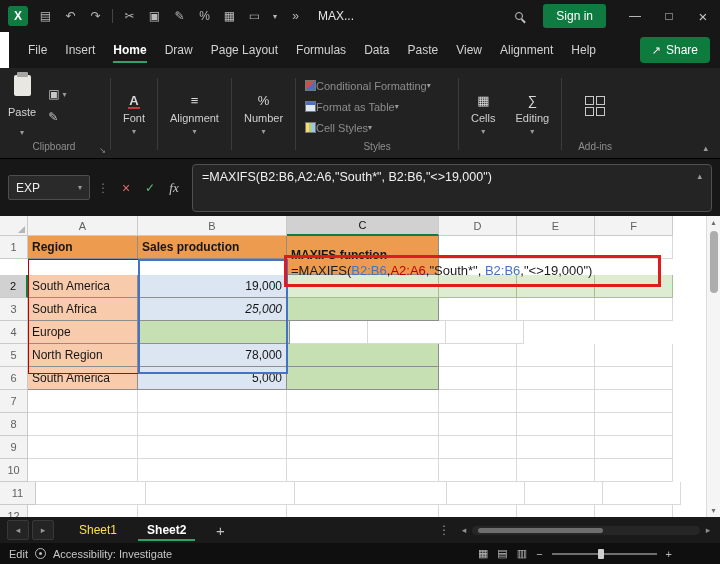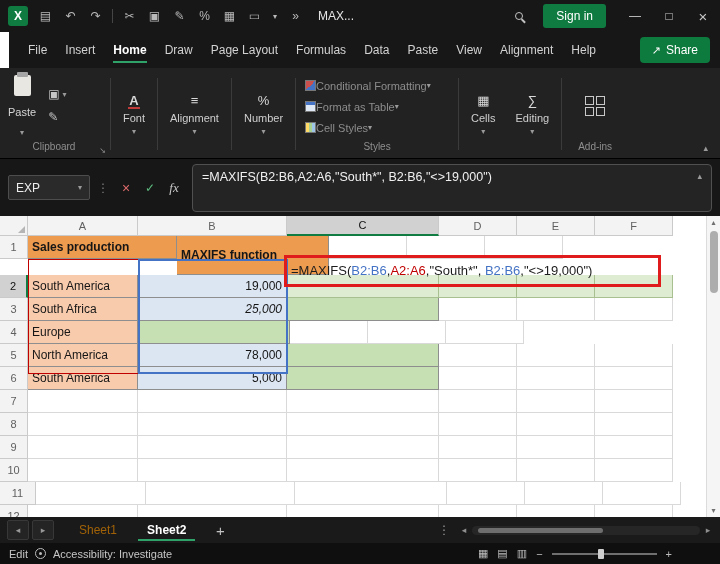--- a/index.html
+++ b/index.html
@@ -95,21 +95,21 @@
   .annotation{position:absolute;left:284px;top:39px;width:377px;height:32px;border:3px solid #e01b1b;pointer-events:none;}
   .vscroll{position:absolute;top:0;right:0;bottom:0;width:14px;background:#f5f5f5;border-left:1px solid #dcdcdc;display:flex;flex-direction:column;align-items:center;}
   .vs-arrow{height:13px;display:flex;align-items:center;justify-content:center;color:#6f6f6f;font-size:8px;width:100%;}
   .vs-arrow.bottom{margin-top:auto;}
   .vs-thumb{width:8px;height:62px;background:#adadad;border-radius:4px;margin-top:2px;}
 
   
   .tabbar{height:26px;background:#1a1a1a;display:flex;align-items:center;flex:none;padding-left:4px;}
   .tab-nav{width:22px;height:20px;display:flex;align-items:center;justify-content:center;color:#989898;font-size:9px;background:#242424;border:1px solid #383838;border-radius:2px;margin-left:3px;flex:none;}
   .sheet-tabs{display:flex;height:100%;margin-left:10px;}
-  .sheettab{display:flex;align-items:center;height:100%;padding:0 15px;color:#a16207;font-size:12px;position:relative;}
+  .sheettab{display:flex;align-items:center;height:100%;padding:0 15px;color:#fde047;font-size:12px;position:relative;}
   .sheettab.active{color:#fff;font-weight:bold;}
   .sheettab.active::after{content:"";position:absolute;left:6px;right:6px;bottom:2px;height:2px;background:#2ea269;}
   .add-sheet{width:26px;height:100%;display:flex;align-items:center;justify-content:center;color:#c3c3c3;font-size:15px;margin-left:6px;}
   .tab-dots{margin-left:auto;color:#9a9a9a;font-size:12px;padding:0 8px;}
   .hscroll{display:flex;align-items:center;width:256px;margin-right:6px;gap:2px;}
   .hs-arrow{color:#8f8f8f;font-size:9px;width:12px;text-align:center;}
   .hs-track{flex:1;height:9px;background:#262626;border-radius:5px;position:relative;}
   .hs-thumb{position:absolute;left:6px;top:2px;width:125px;height:5px;background:#6e6e6e;border-radius:3px;}
 
   
@@ -288,20 +288,21 @@
           <div class="cell colheader corner" style="width: 28px; height: 20px;"></div>
           <div class="cell colheader" style="width: 110px; height: 20px;">A</div>
           <div class="cell colheader" style="width: 149px; height: 20px;">B</div>
           <div class="cell colheader selhdr selcol" style="width: 152px; height: 20px;">C</div>
           <div class="cell colheader" style="width: 78px; height: 20px;">D</div>
           <div class="cell colheader" style="width: 78px; height: 20px;">E</div>
           <div class="cell colheader" style="width: 78px; height: 20px;">F</div>
         </div>
         <div class="gridrow">
           <div class="cell rowheader" style="width: 28px; height: 23px;">1</div>
+          <div class="cell hdr-orange" style="width: 110px; height: 23px;">Region</div>
           <div class="cell hdr-orange" style="width: 149px; height: 23px;">Sales production</div>
           <div class="cell hdr-orange" style="width: 152px; height: 39px;">MAXIFS function</div>
           <div class="cell " style="width: 78px; height: 23px;"></div>
           <div class="cell " style="width: 78px; height: 23px;"></div>
           <div class="cell " style="width: 78px; height: 23px;"></div>
         </div>
         <div class="gridrow">
           <div class="cell rowheader selhdr selrow" style="width: 28px; height: 23px;">2</div>
           <div class="cell fill-tan" style="width: 110px; height: 23px;">South America</div>
           <div class="cell fill-blue num" style="width: 149px; height: 23px;">19,000</div>
@@ -322,21 +323,21 @@
         <div class="gridrow">
           <div class="cell rowheader" style="width: 28px; height: 23px;">4</div>
           <div class="cell fill-tan" style="width: 110px; height: 23px;">Europe</div>
           <div class="cell fill-green" style="width: 152px; height: 23px;"></div>
           <div class="cell " style="width: 78px; height: 23px;"></div>
           <div class="cell " style="width: 78px; height: 23px;"></div>
           <div class="cell " style="width: 78px; height: 23px;"></div>
         </div>
         <div class="gridrow">
           <div class="cell rowheader" style="width: 28px; height: 23px;">5</div>
-          <div class="cell fill-tan" style="width: 110px; height: 23px;">North America</div>
+          <div class="cell fill-tan" style="width: 110px; height: 23px;">North Region</div>
           <div class="cell fill-blue num" style="width: 149px; height: 23px;">78,000</div>
           <div class="cell fill-green" style="width: 152px; height: 23px;"></div>
           <div class="cell " style="width: 78px; height: 23px;"></div>
           <div class="cell " style="width: 78px; height: 23px;"></div>
           <div class="cell " style="width: 78px; height: 23px;"></div>
         </div>
         <div class="gridrow">
           <div class="cell rowheader" style="width: 28px; height: 23px;">6</div>
           <div class="cell fill-tan" style="width: 110px; height: 23px;">South America</div>
           <div class="cell fill-blue num" style="width: 149px; height: 23px;">5,000</div>

